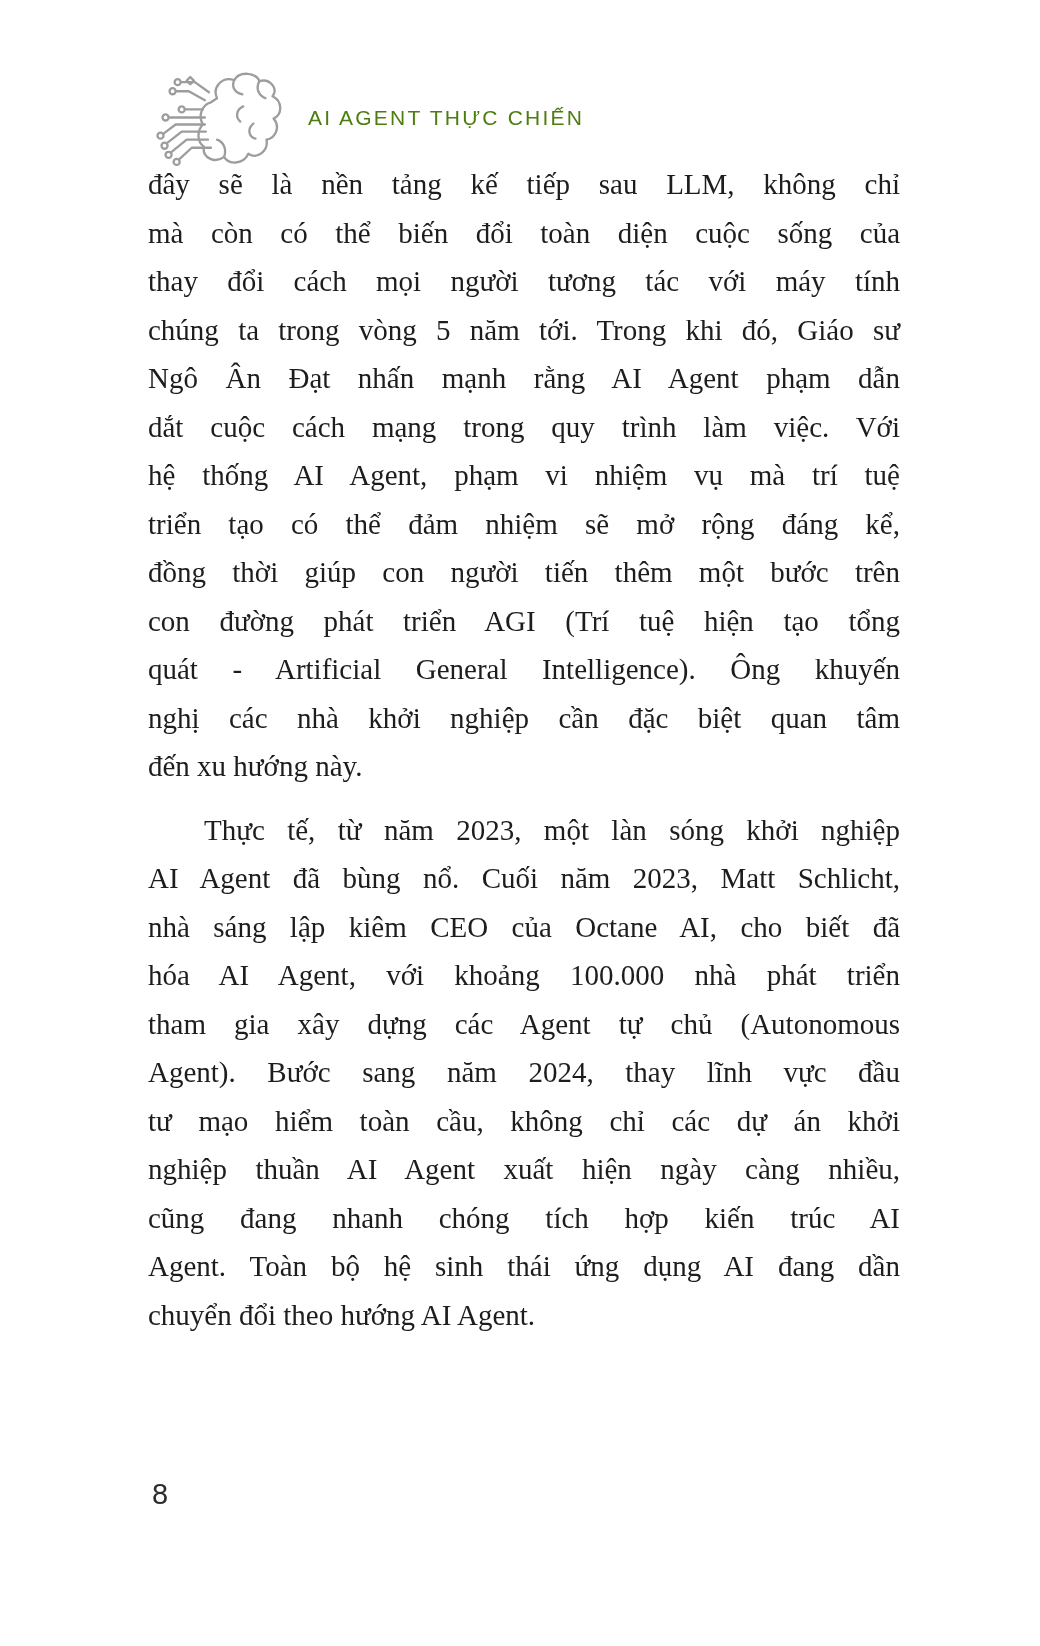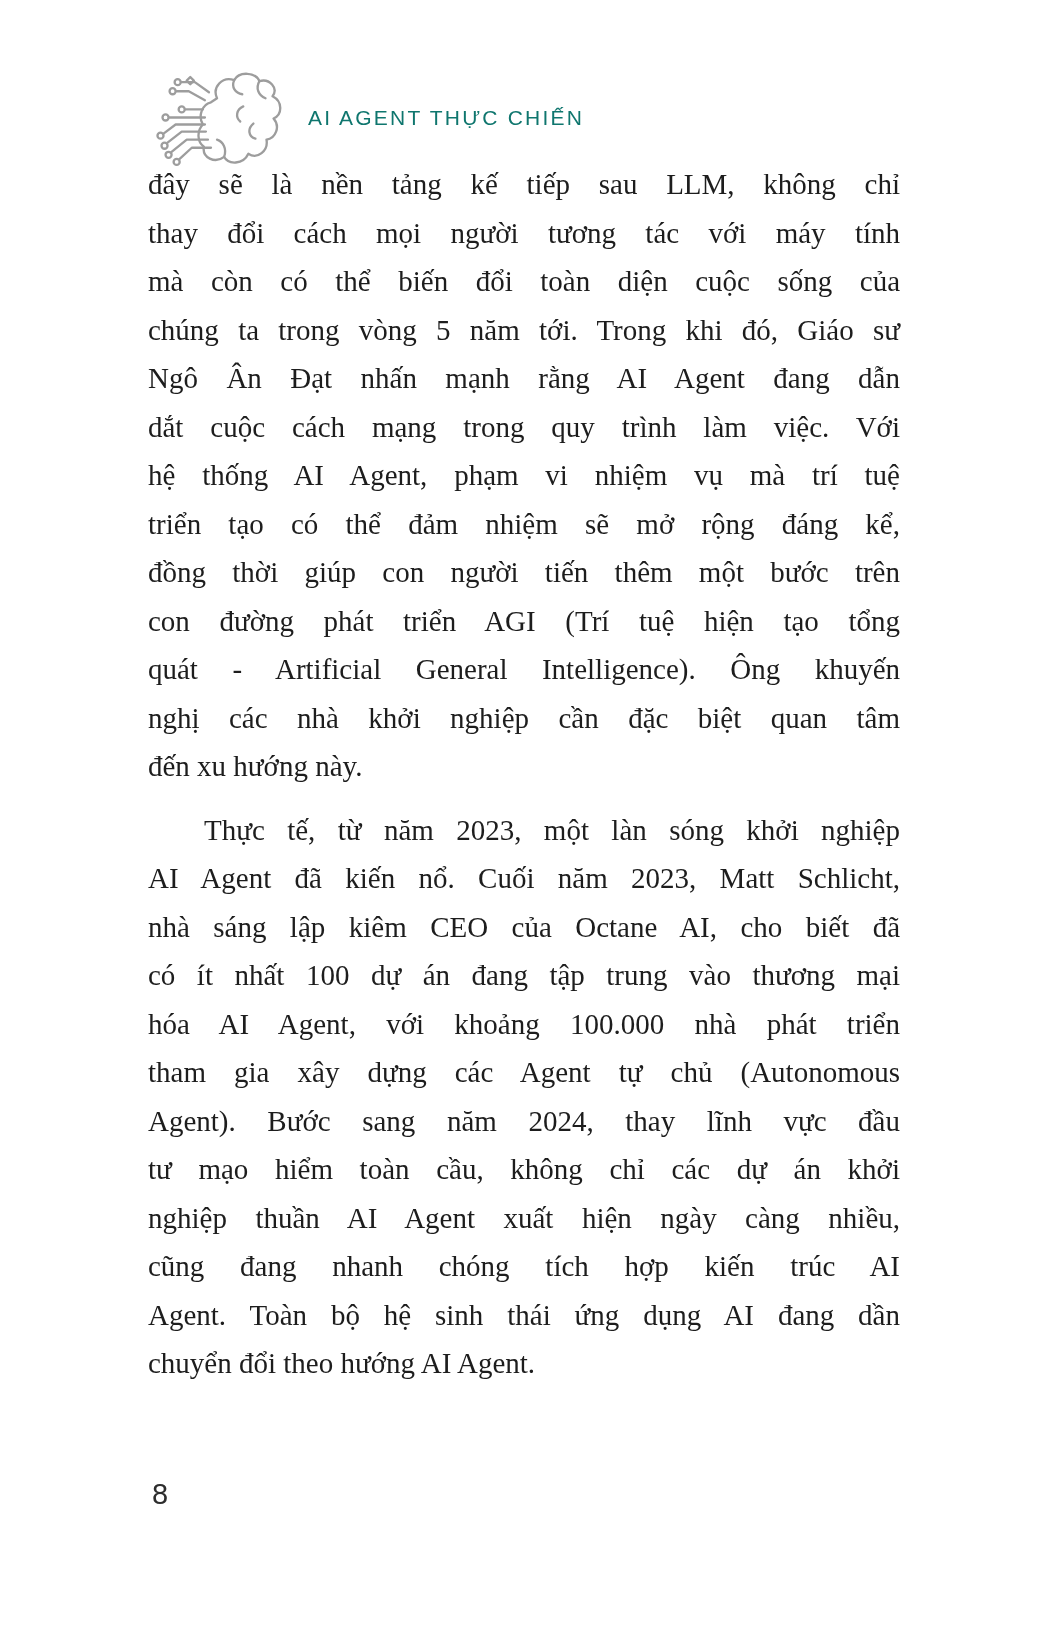--- a/index.html
+++ b/index.html
@@ -20,21 +20,21 @@
     display: flex;
     align-items: center;
     gap: 18px;
   }
   .logo-wrap { width: 152px; height: 106px; flex: 0 0 auto; }
   .book-title {
     font-family: "Liberation Sans", sans-serif;
     font-size: 21px;
     font-weight: 400;
     letter-spacing: 2.2px;
-    color: #0f766e;
+    color: #4d7c0f;
     white-space: nowrap;
     padding-bottom: 6px;
   }
 
   
   .content {
     position: absolute;
     left: 148px;
     top: 160px;
     width: 752px;
@@ -102,38 +102,37 @@
         <rect x="49" y="10" width="5" height="5" transform="rotate(45 51.5 12.5)"></rect>
       </g>
     </svg>
   </span>
   <span class="book-title">AI AGENT THỰC CHIẾN</span>
 </header>
 
 <main class="content">
   <div class="paragraph">
     <div class="line">đây sẽ là nền tảng kế tiếp sau LLM, không chỉ</div>
+    <div class="line">mà còn có thể biến đổi toàn diện cuộc sống của</div>
     <div class="line">thay đổi cách mọi người tương tác với máy tính</div>
-    <div class="line">mà còn có thể biến đổi toàn diện cuộc sống của</div>
     <div class="line">chúng ta trong vòng 5 năm tới. Trong khi đó, Giáo sư</div>
-    <div class="line">Ngô Ân Đạt nhấn mạnh rằng AI Agent đang dẫn</div>
+    <div class="line">Ngô Ân Đạt nhấn mạnh rằng AI Agent phạm dẫn</div>
     <div class="line">dắt cuộc cách mạng trong quy trình làm việc. Với</div>
     <div class="line">hệ thống AI Agent, phạm vi nhiệm vụ mà trí tuệ</div>
     <div class="line">triển tạo có thể đảm nhiệm sẽ mở rộng đáng kể,</div>
     <div class="line">đồng thời giúp con người tiến thêm một bước trên</div>
     <div class="line">con đường phát triển AGI (Trí tuệ hiện tạo tổng</div>
     <div class="line">quát - Artificial General Intelligence). Ông khuyến</div>
     <div class="line">nghị các nhà khởi nghiệp cần đặc biệt quan tâm</div>
     <div class="line last">đến xu hướng này.</div>
   </div>
   <div class="paragraph">
     <div class="line indent">Thực tế, từ năm 2023, một làn sóng khởi nghiệp</div>
-    <div class="line">AI Agent đã kiến nổ. Cuối năm 2023, Matt Schlicht,</div>
+    <div class="line">AI Agent đã bùng nổ. Cuối năm 2023, Matt Schlicht,</div>
     <div class="line">nhà sáng lập kiêm CEO của Octane AI, cho biết đã</div>
-    <div class="line">có ít nhất 100 dự án đang tập trung vào thương mại</div>
     <div class="line">hóa AI Agent, với khoảng 100.000 nhà phát triển</div>
     <div class="line">tham gia xây dựng các Agent tự chủ (Autonomous</div>
     <div class="line">Agent). Bước sang năm 2024, thay lĩnh vực đầu</div>
     <div class="line">tư mạo hiểm toàn cầu, không chỉ các dự án khởi</div>
     <div class="line">nghiệp thuần AI Agent xuất hiện ngày càng nhiều,</div>
     <div class="line">cũng đang nhanh chóng tích hợp kiến trúc AI</div>
     <div class="line">Agent. Toàn bộ hệ sinh thái ứng dụng AI đang dần</div>
     <div class="line last">chuyển đổi theo hướng AI Agent.</div>
   </div>
 </main>

